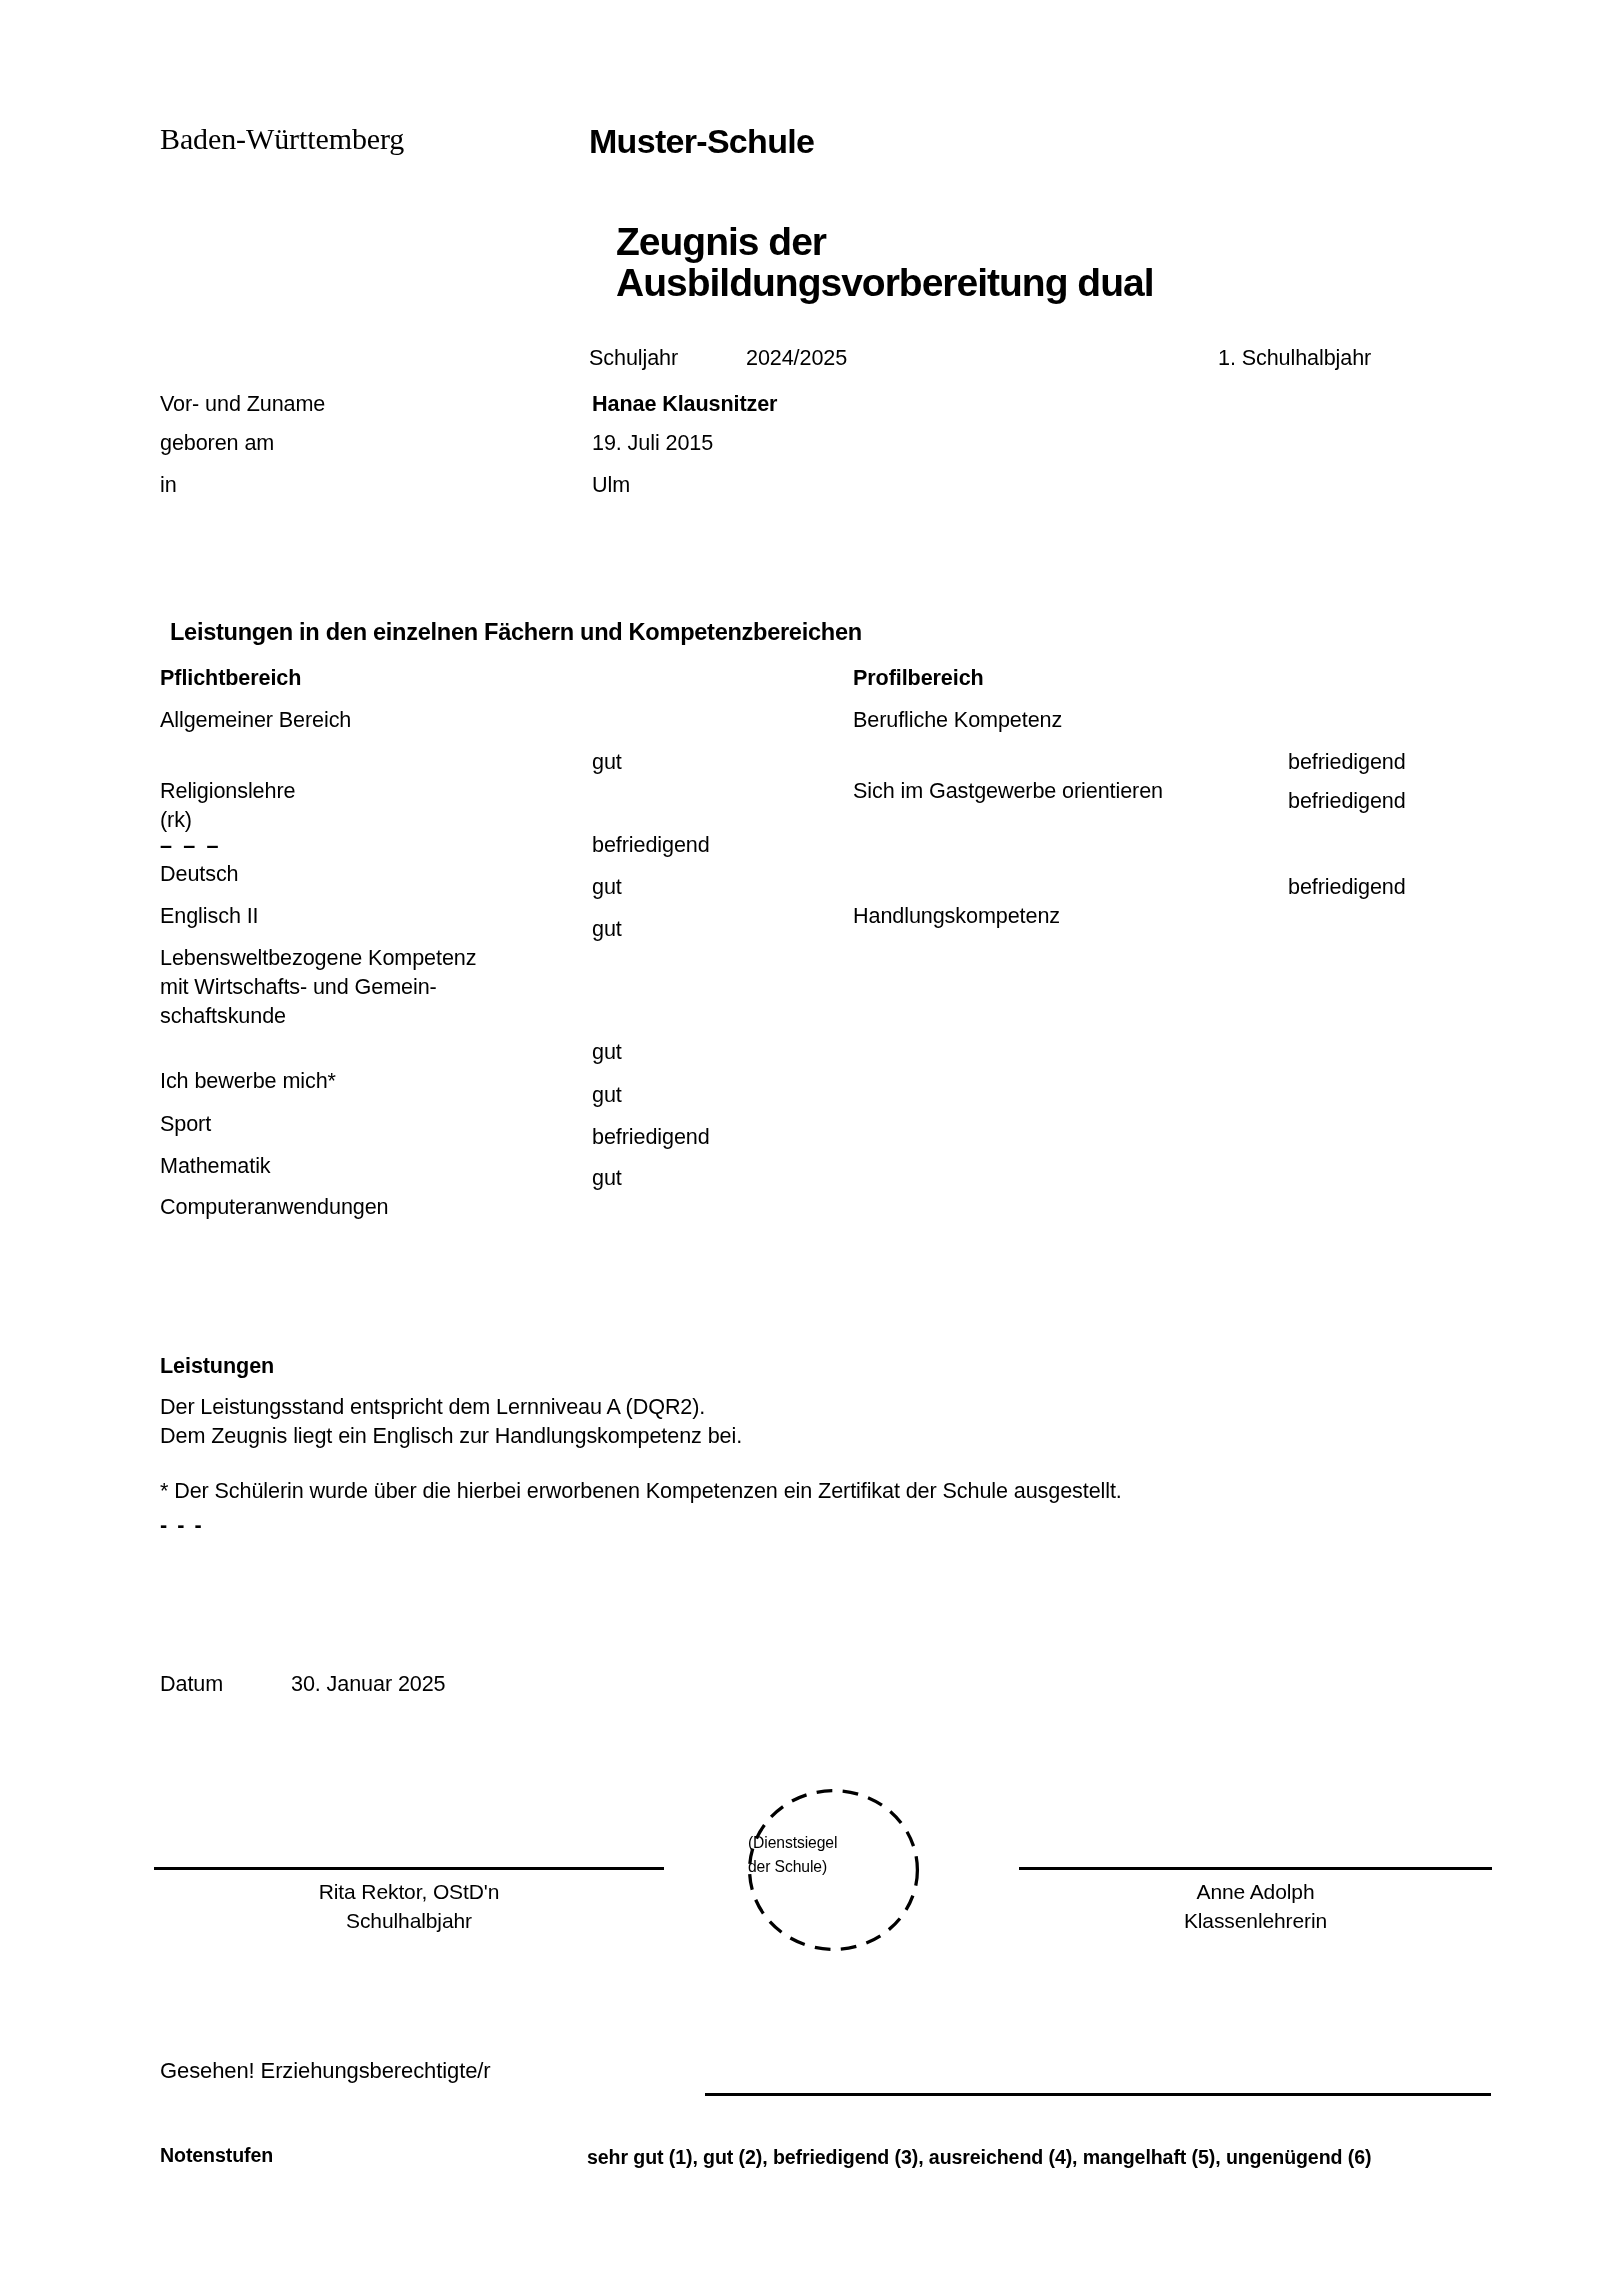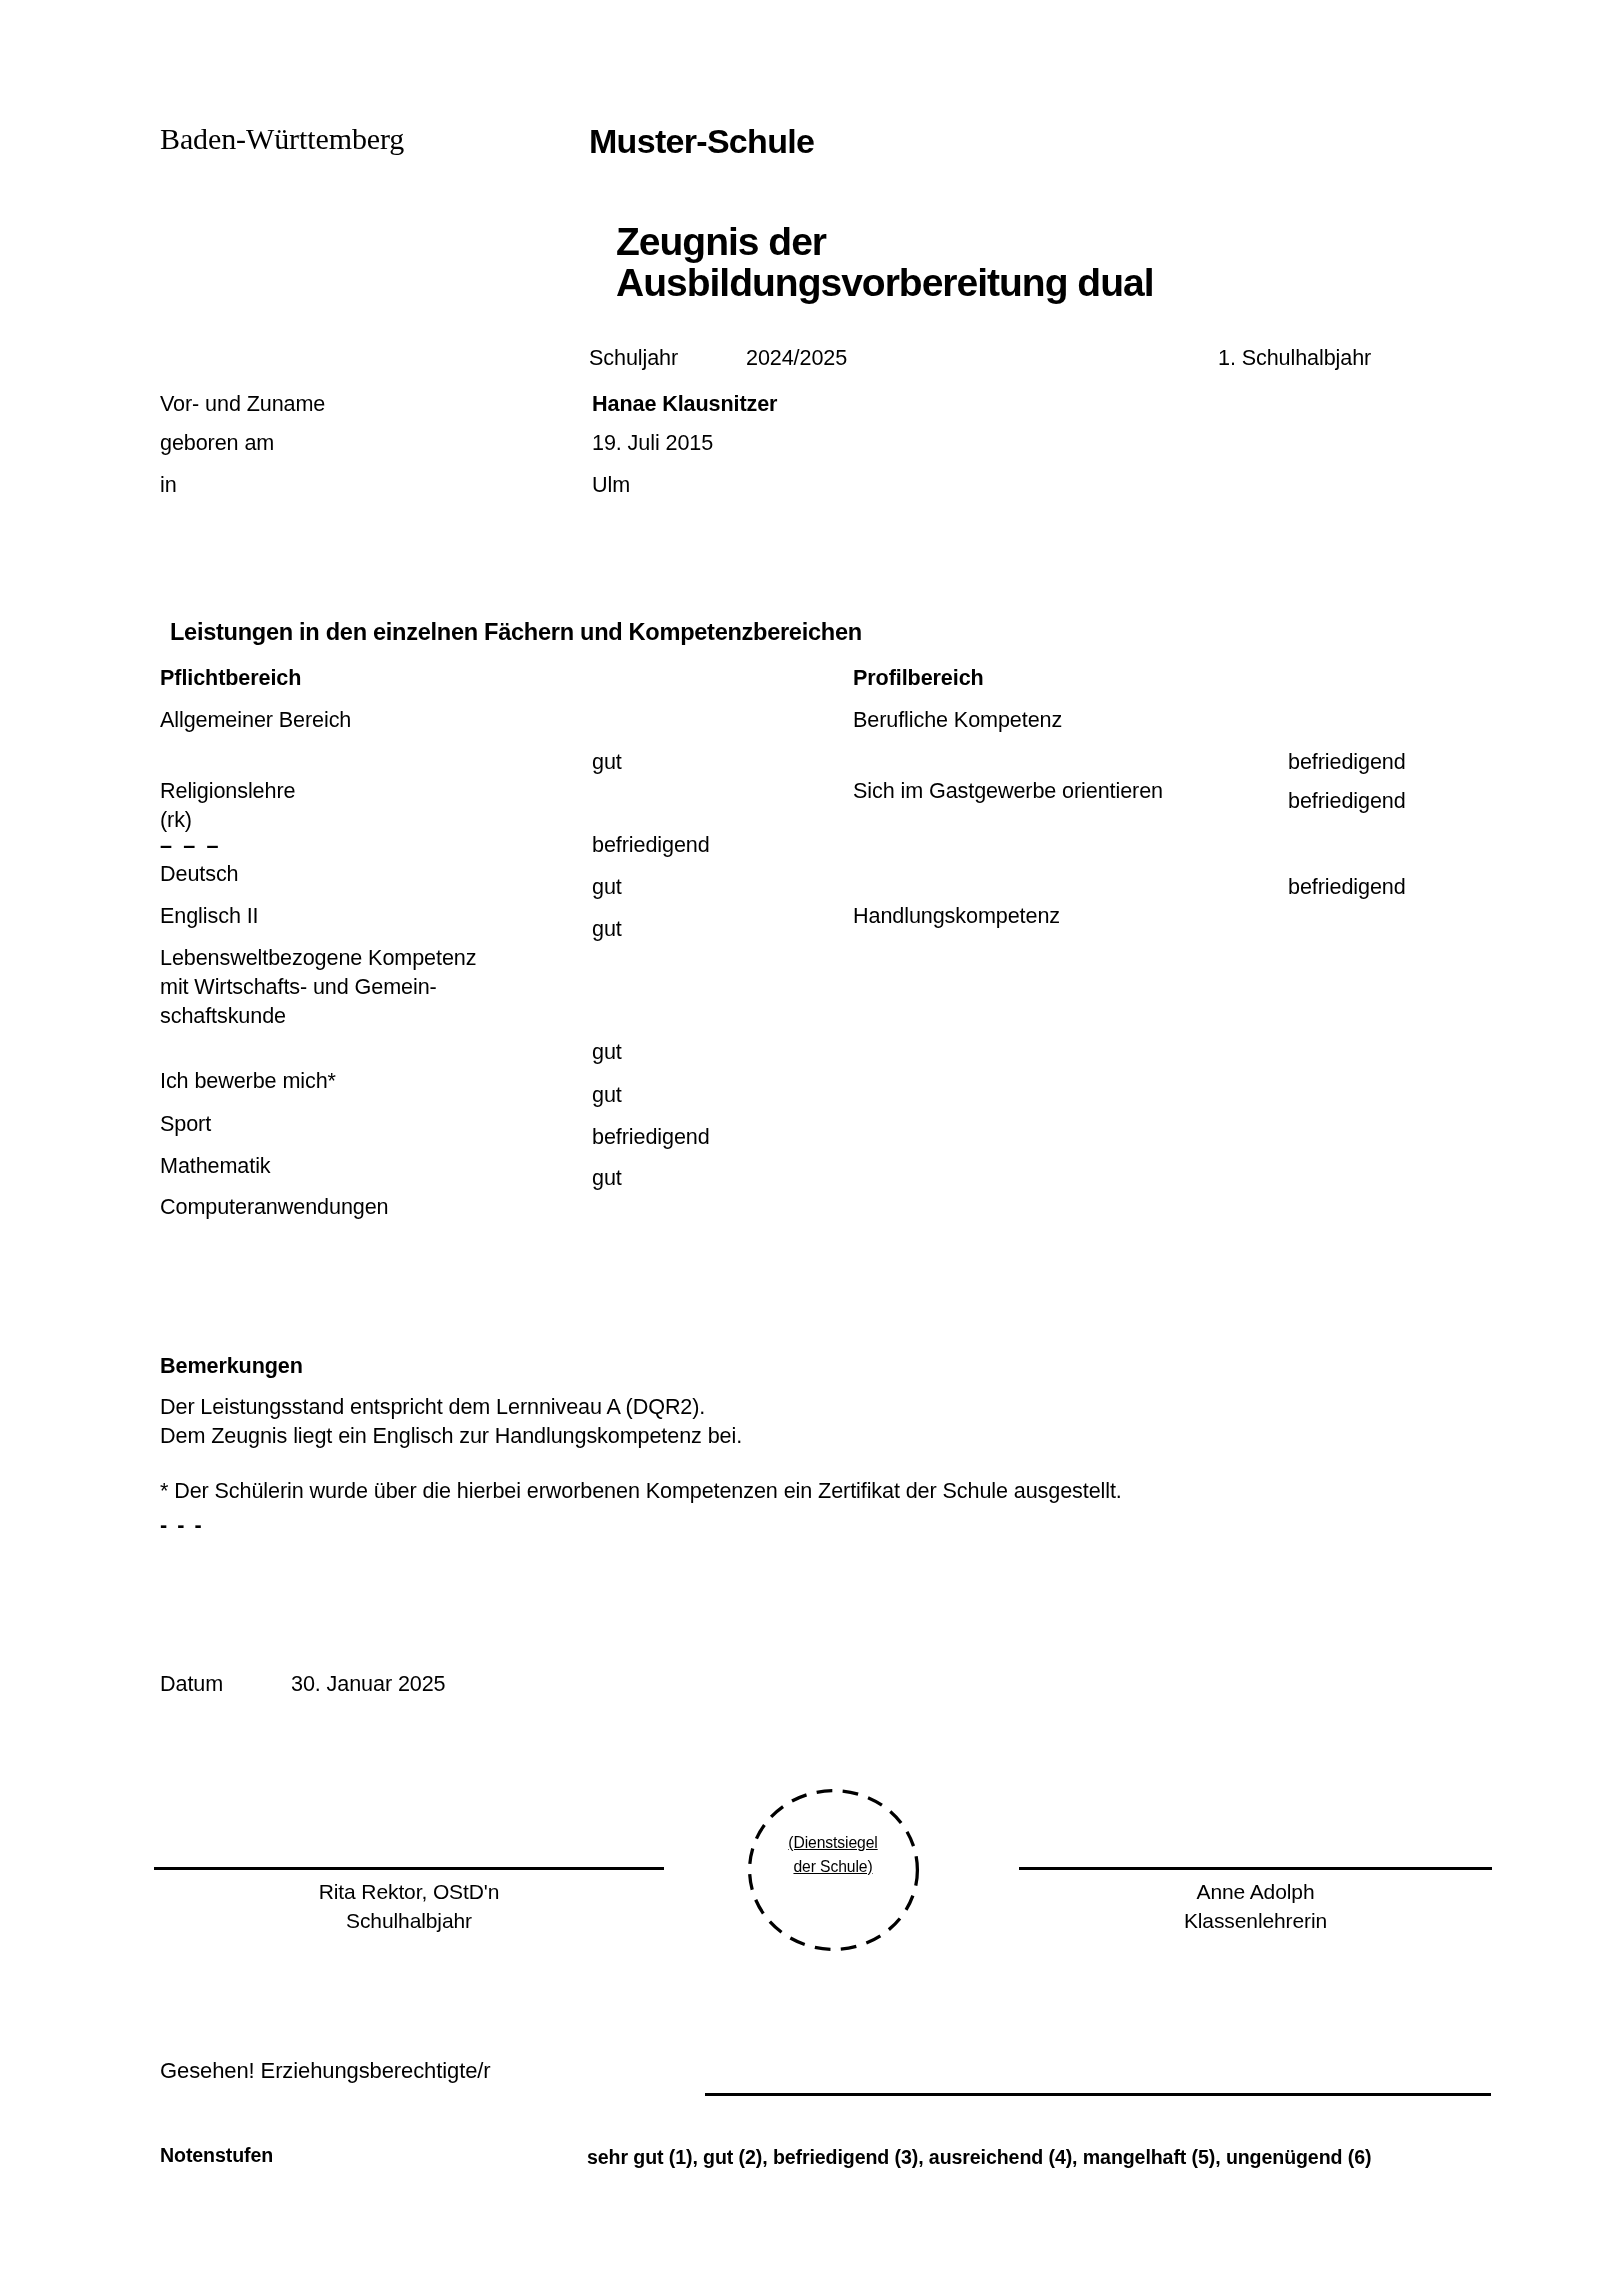--- a/index.html
+++ b/index.html
@@ -7,21 +7,21 @@
     width:1623px;height:2295px;position:relative;background:#ffffff;color:#000;
     font-family:"Liberation Sans","DejaVu Sans",sans-serif;
     letter-spacing:-0.01em;
   }
   .abs{position:absolute;}
   .serif{font-family:"Liberation Serif","DejaVu Serif",serif;font-size:30px;line-height:33px;}
   .school{font-size:34px;font-weight:bold;letter-spacing:-0.7px;}
   .doc-title{font-size:39px;font-weight:bold;line-height:41px;letter-spacing:-1px;white-space:pre-line;}
   .t{font-size:21.6px;line-height:29px;white-space:pre-line;}
   .small{font-size:19.6px;line-height:26px;}
-  .seal-txt{font-size:15.7px;line-height:23.6px;text-align:center;text-decoration:underline;}
+  .seal-txt{font-size:15.7px;line-height:23.6px;text-align:left;}
   .bold{font-weight:bold;}
   .heading{font-size:23.6px;font-weight:bold;letter-spacing:-0.3px;margin-left:10px;}
   .grade-row{position:absolute;}
   .grade-row .subject{display:inline-block;vertical-align:top;width:419px;}
   .grade-row .grade{position:absolute;top:0;}
   .colL .grade{left:432px;}
   .colR .grade{left:435px;}
   .colR .subject{width:425px;}
   .dashes{font-weight:bold;letter-spacing:2.6px;}
   .sig-line{position:absolute;height:3.3px;background:#000;}
@@ -99,21 +99,21 @@
   <span class="grade">befriedigend</span>
 </div>
 <div class="grade-row colR t" style="left:853px;top:786px;">
   <span class="grade">befriedigend</span>
 </div>
 <div class="grade-row colR t" style="left:853px;top:872px;">
   <span class="subject">Handlungskompetenz</span>
   <span class="grade">befriedigend</span>
 </div>
 
-<div class="abs t bold" style="left:160px;top:1351px;">Bemerkungen</div>
+<div class="abs t bold" style="left:160px;top:1351px;">Leistungen</div>
 <div class="abs t" style="left:160px;top:1392px;width:1341px;line-height:29.4px;">Der Leistungsstand entspricht dem Lernniveau A (DQR2).
 Dem Zeugnis liegt ein Englisch zur Handlungskompetenz bei.</div>
 <div class="abs t" style="left:160px;top:1476px;width:1361px;">* Der Schülerin wurde über die hierbei erworbenen Kompetenzen ein Zertifikat der Schule ausgestellt.</div>
 <div class="abs t bold" style="left:160px;top:1510px;letter-spacing:2px;">- - -</div>
 
 <div class="abs t" style="left:160px;top:1669px;">Datum</div>
 <div class="abs t" style="left:291px;top:1669px;">30. Januar 2025</div>
 
 <div class="sig-line" style="left:154px;top:1867px;width:510px;"></div>
 <div class="sig-line" style="left:1019px;top:1867px;width:473px;"></div>

